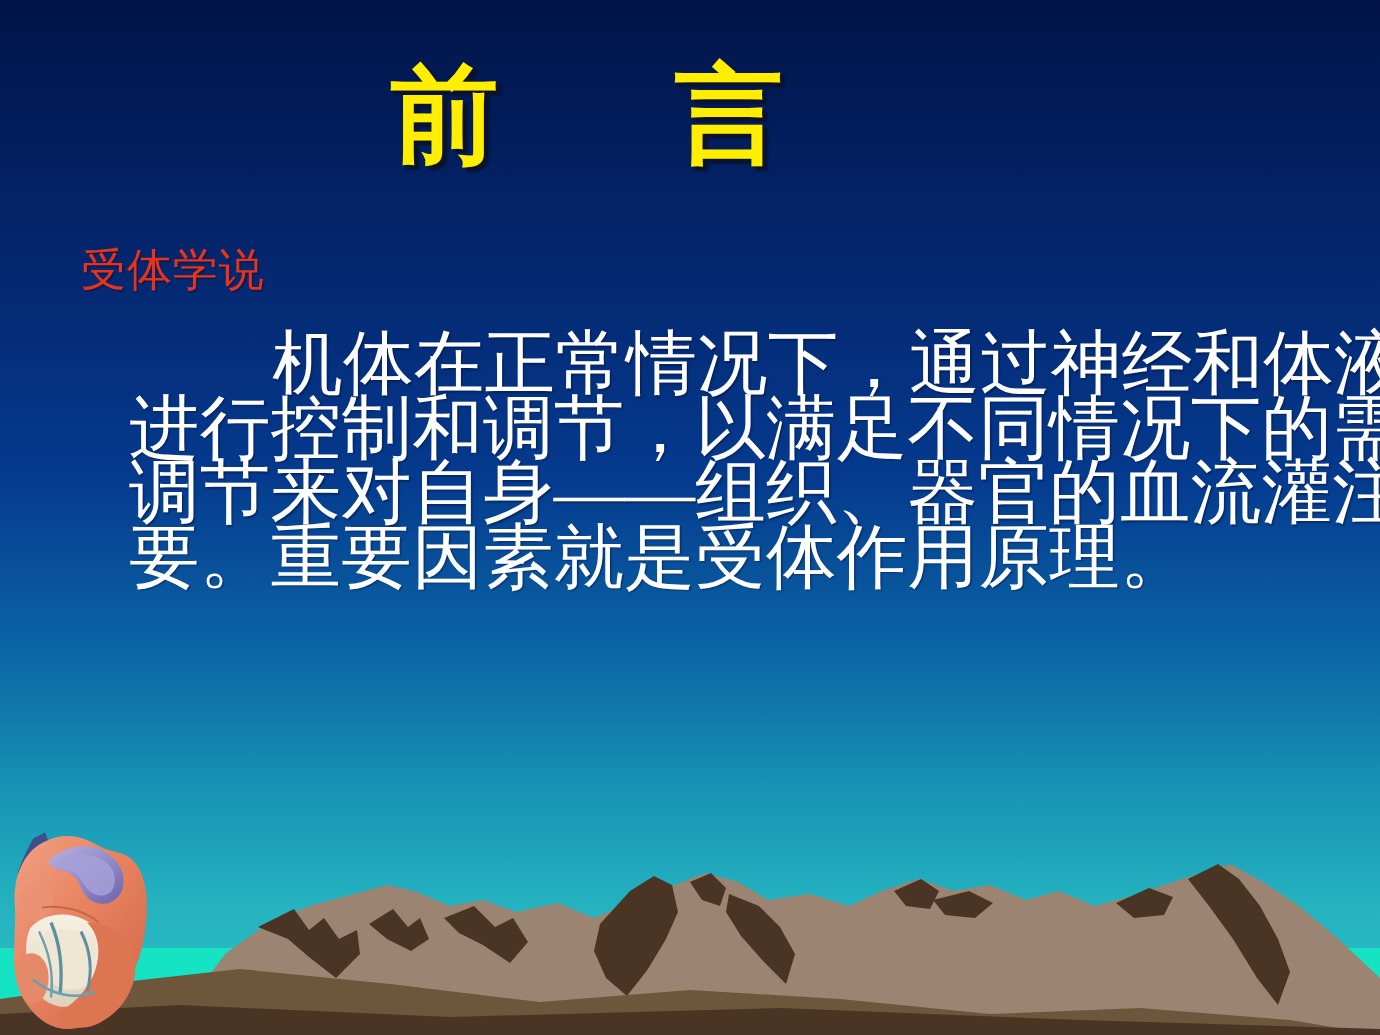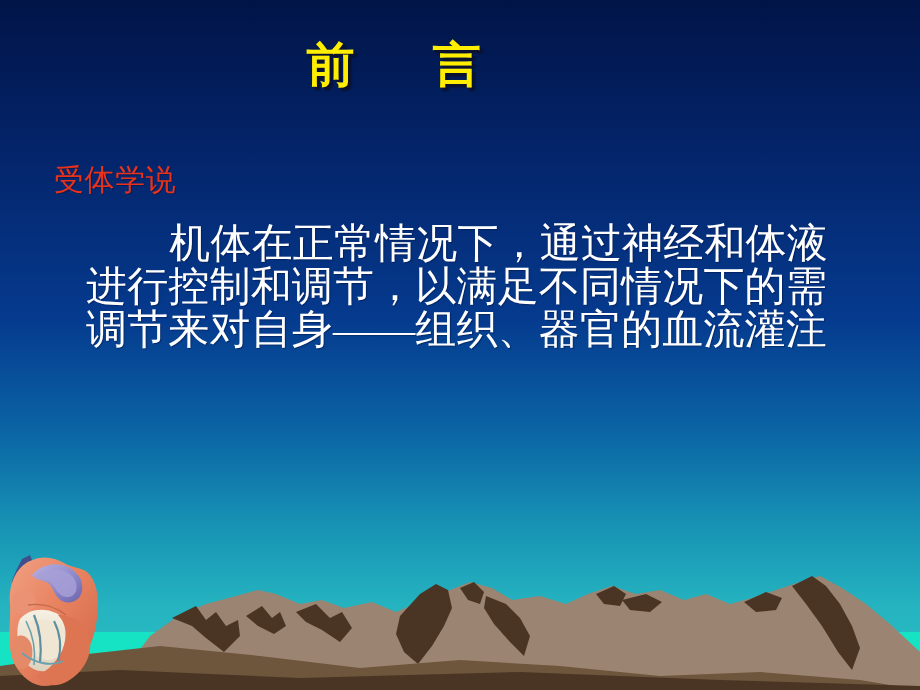--- a/index.html
+++ b/index.html
@@ -48,42 +48,42 @@
     left: -2px; top: 545px;
     width: 112px; height: 145px;
   }
 
   
   .slide-title {
     position: absolute;
     left: 0; top: 40px;
     width: 798px;
     text-align: center;
-    font-size: 48px;
+    font-size: 72px;
     line-height: 1.05;
     font-weight: 700;
     color: #ffee00;
     letter-spacing: 0.22em;
     text-shadow: 3px 3px 0 #0a1230, 3px 3px 2px #06102b;
     white-space: pre;
   }
   .subhead {
     position: absolute;
     left: 54px; top: 160px;
     font-size: 30px;
     font-weight: 400;
     color: #e8321c;
     letter-spacing: 0.02em;
     text-shadow: 1px 1px 0 rgba(10,20,60,0.55);
   }
   .body-block {
     position: absolute;
     left: 86px; top: 222px;
     width: 800px;
-    font-size: 41px;
+    font-size: 47px;
     line-height: 43px;
     color: #ffffff;
     letter-spacing: 0.004em;
     text-shadow: 1px 1px 1px rgba(4,16,58,0.45);
   }
   .body-block p { margin: 0; white-space: pre; }
 </style>
 </head>
 <body>
 
@@ -169,15 +169,16 @@
   </svg>
 
   <div class="slide-title">前   言</div>
 
   <div class="subhead">受体学说</div>
 
   <div class="body-block">
     <p>        机体在正常情况下，通过神经和体液</p>
     <p>进行控制和调节，以满足不同情况下的需</p>
     <p>调节来对自身——组织、器官的血流灌注</p>
+    <p>要。重要因素就是受体作用原理。</p>
   </div>
 
 </div>
 
 </body></html>

